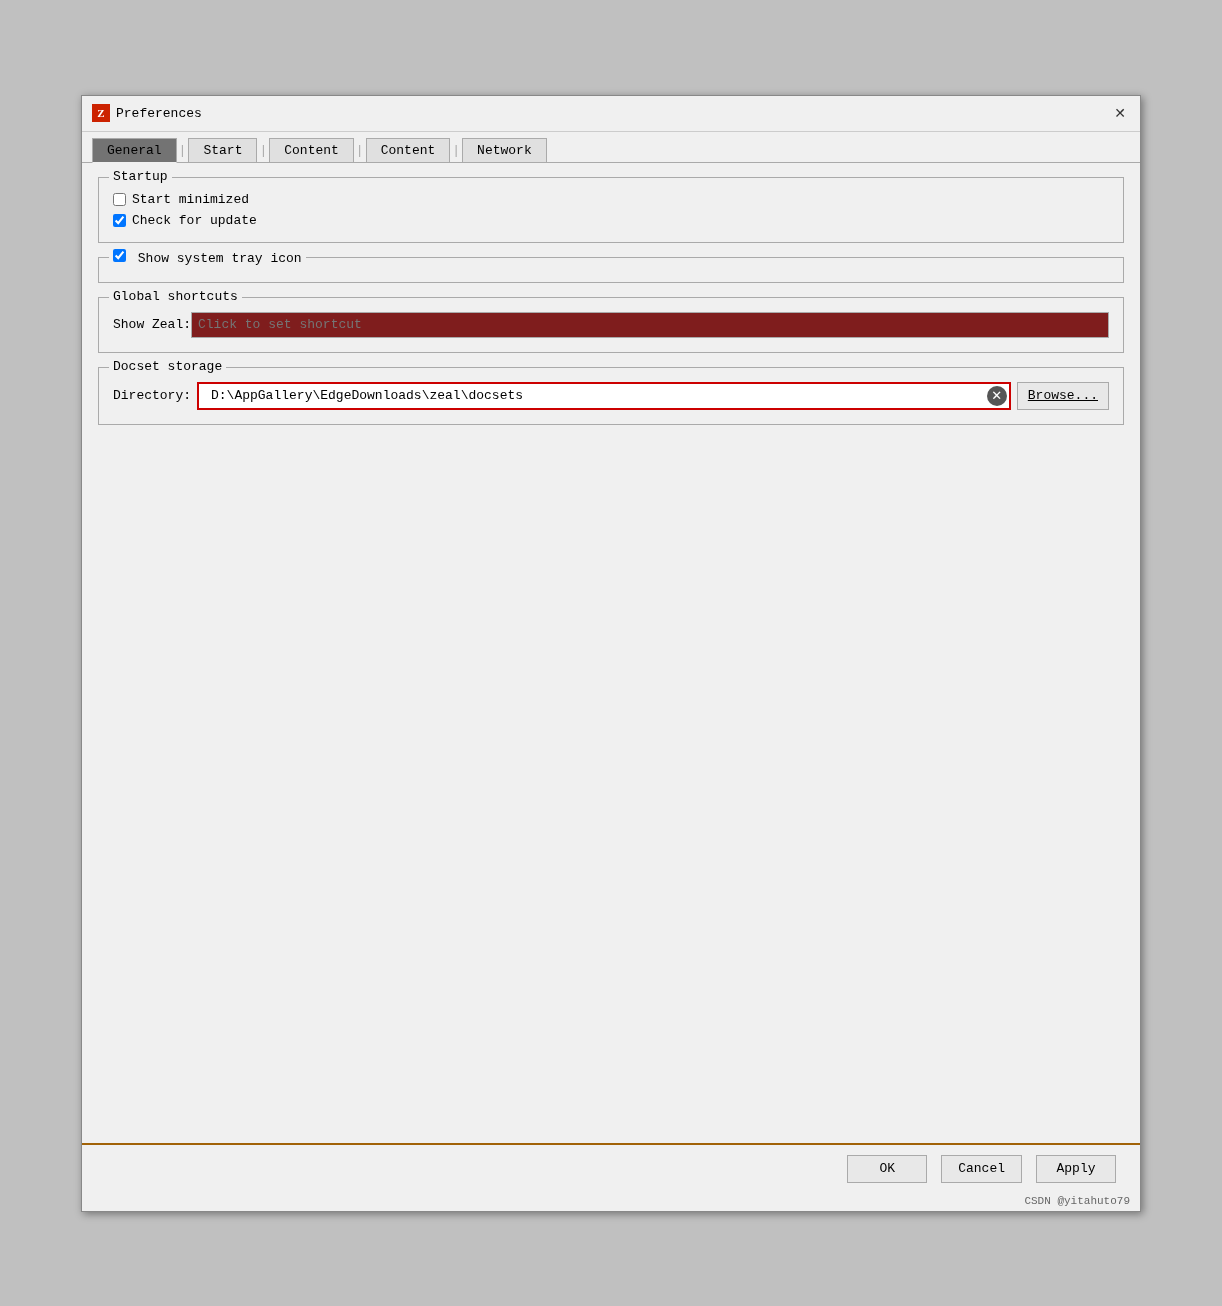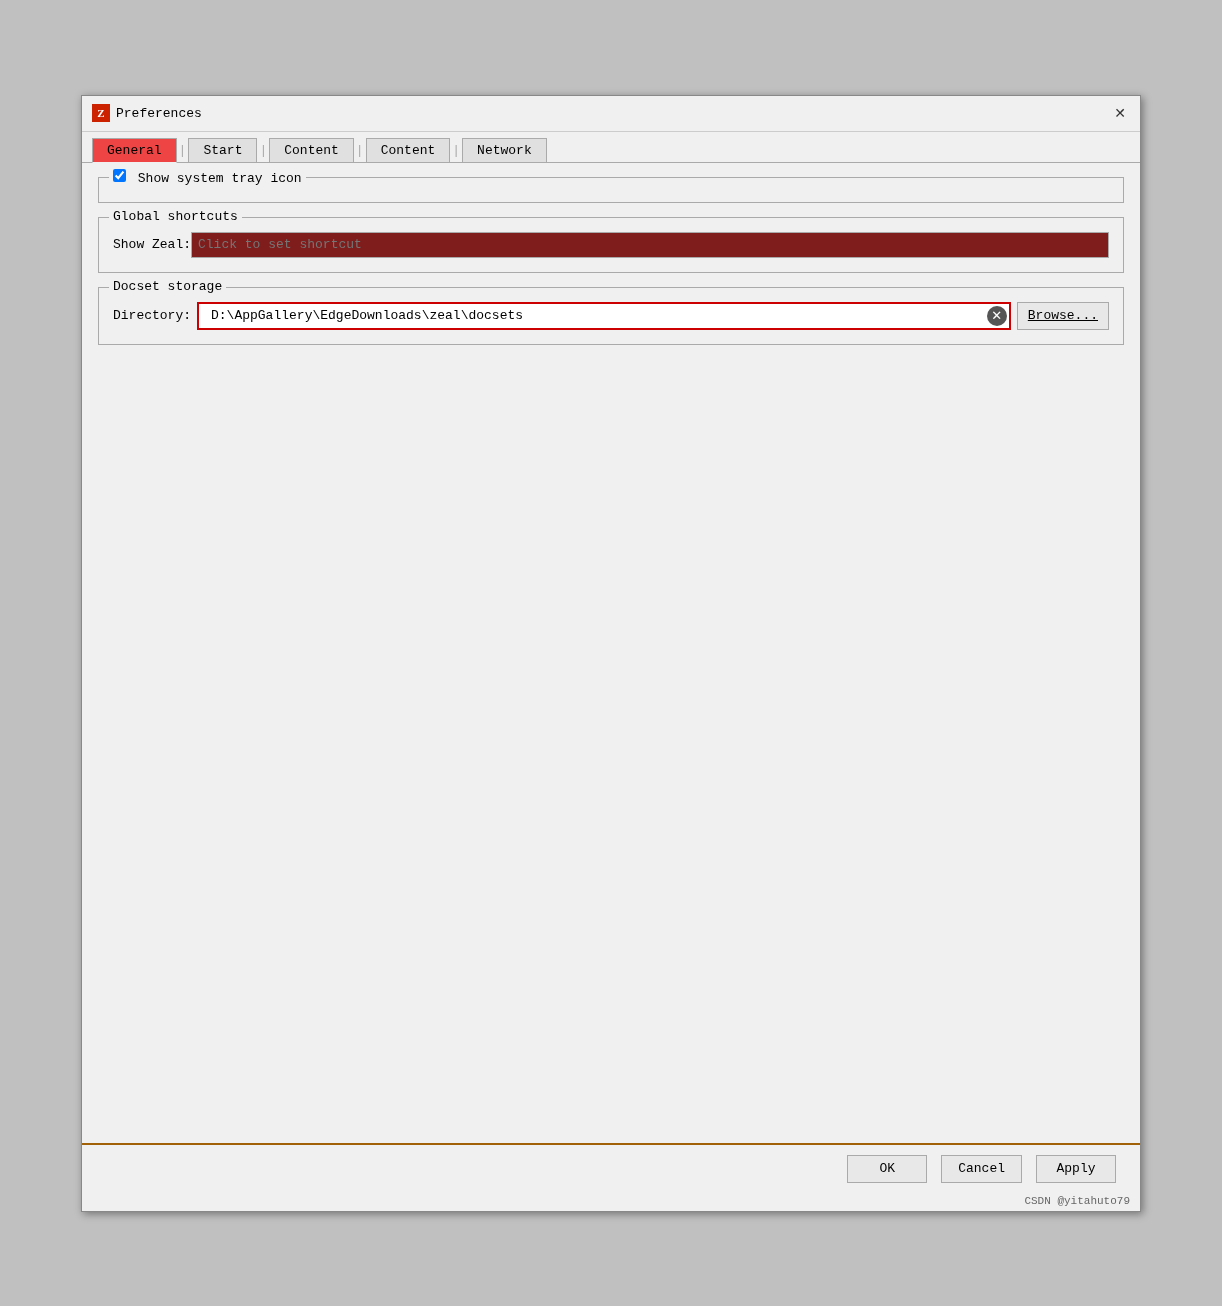--- a/index.html
+++ b/index.html
@@ -72,21 +72,21 @@
       padding: 4px 14px;
       border: 1px solid #aaa;
       border-bottom: none;
       background: #e0e0e0;
       cursor: pointer;
       font-size: 13px;
       font-family: "Courier New", Courier, monospace;
     }
 
     .tab.active {
-      background: #ef4444;
+      background: #737373;
       border-bottom: 1px solid #f0f0f0;
       z-index: 1;
       margin-bottom: -1px;
     }
 
     .tab-separator {
       color: #aaa;
       margin-bottom: 4px;
       font-size: 13px;
     }
@@ -295,20 +295,33 @@
       <span>Content</span>
     </div>
     <span class="tab-separator">|</span>
     <div class="tab">
       <span>Network</span>
     </div>
   </div>
 
   <div class="content">
 
+    <div class="group-box">
+      <span class="group-box-legend">Startup</span>
+      <div class="group-box-content">
+        <div class="checkbox-row">
+          <input type="checkbox" id="start-minimized" style="">
+          <label class="checkbox-label" for="start-minimized">Start minimized</label>
+        </div>
+        <div class="checkbox-row">
+          <input type="checkbox" id="check-update" checked="" style="">
+          <label class="checkbox-label" for="check-update">Check for update</label>
+        </div>
+      </div>
+    </div>
 
     <div class="group-box">
       <span class="group-box-legend">
         <input type="checkbox" id="show-tray" checked="" style="margin-right: 4px;">
         <label for="show-tray">Show system tray icon</label>
       </span>
     </div>
 
     <div class="group-box">
       <span class="group-box-legend">Global shortcuts</span>

